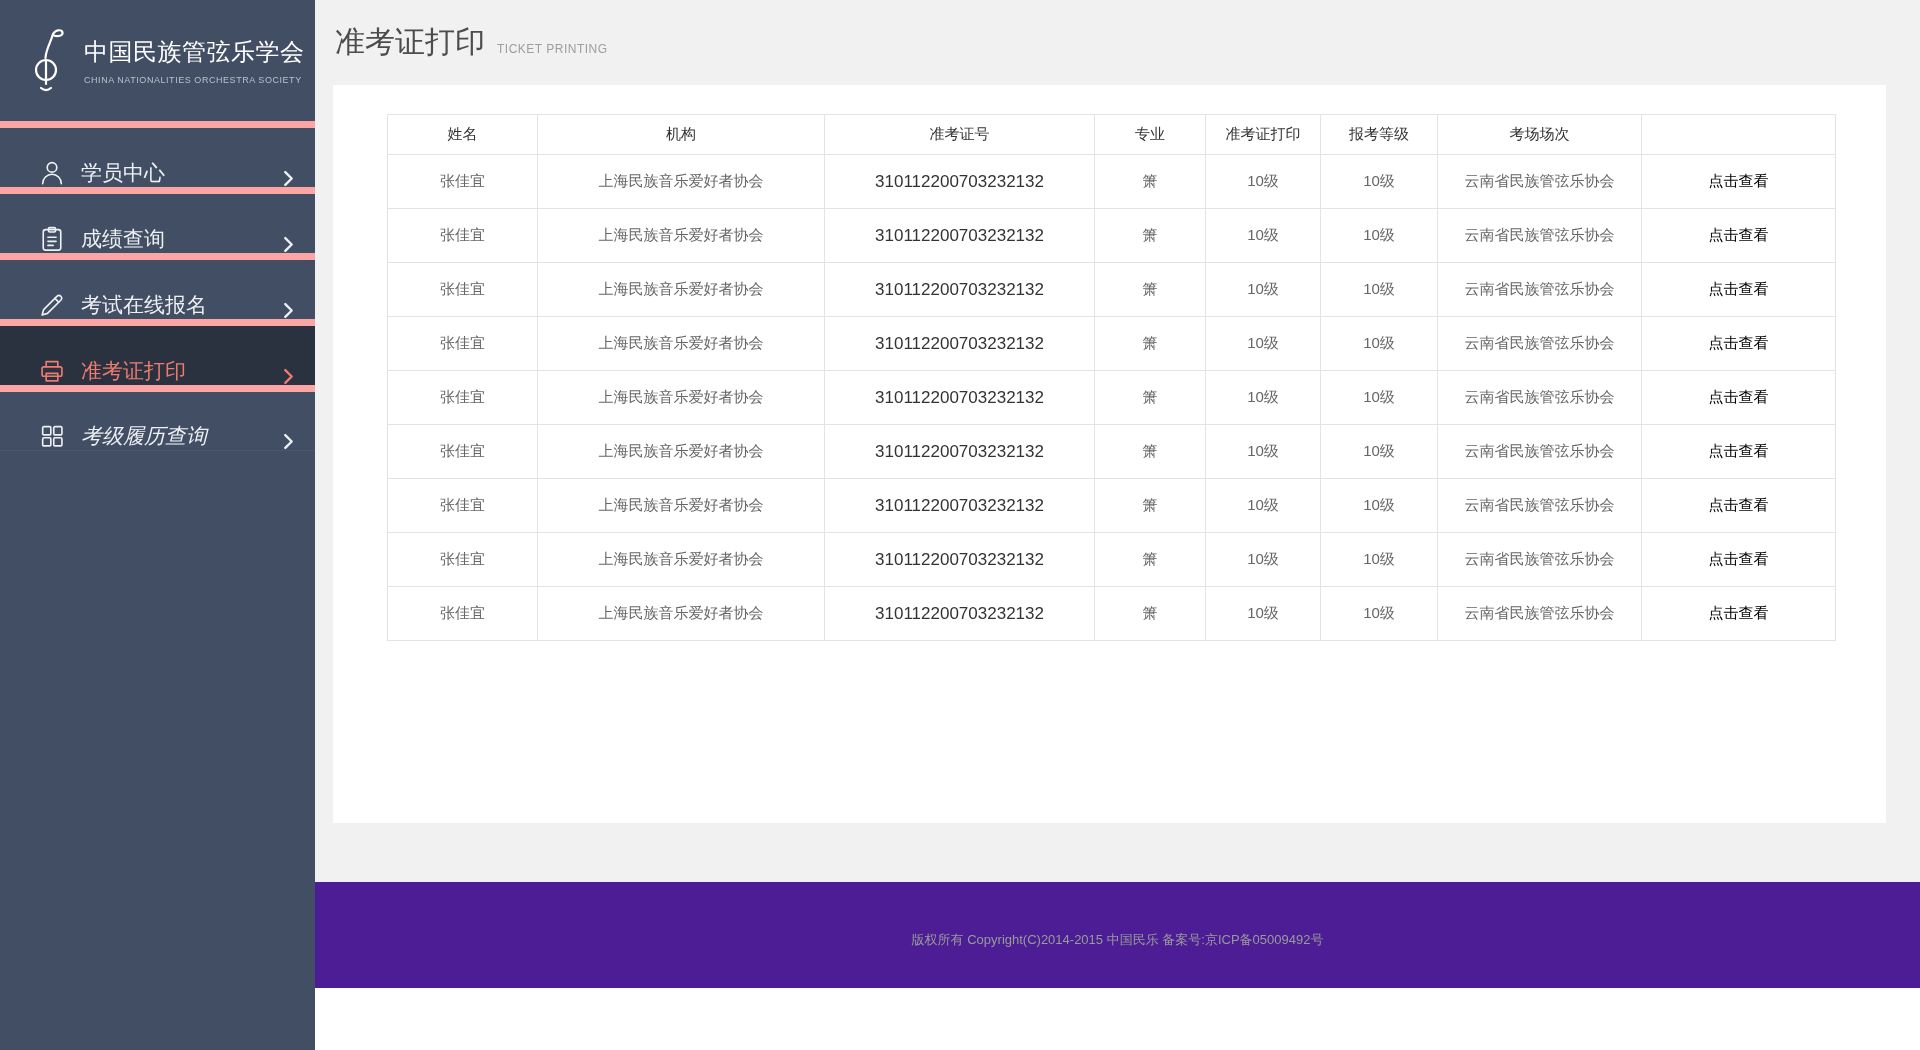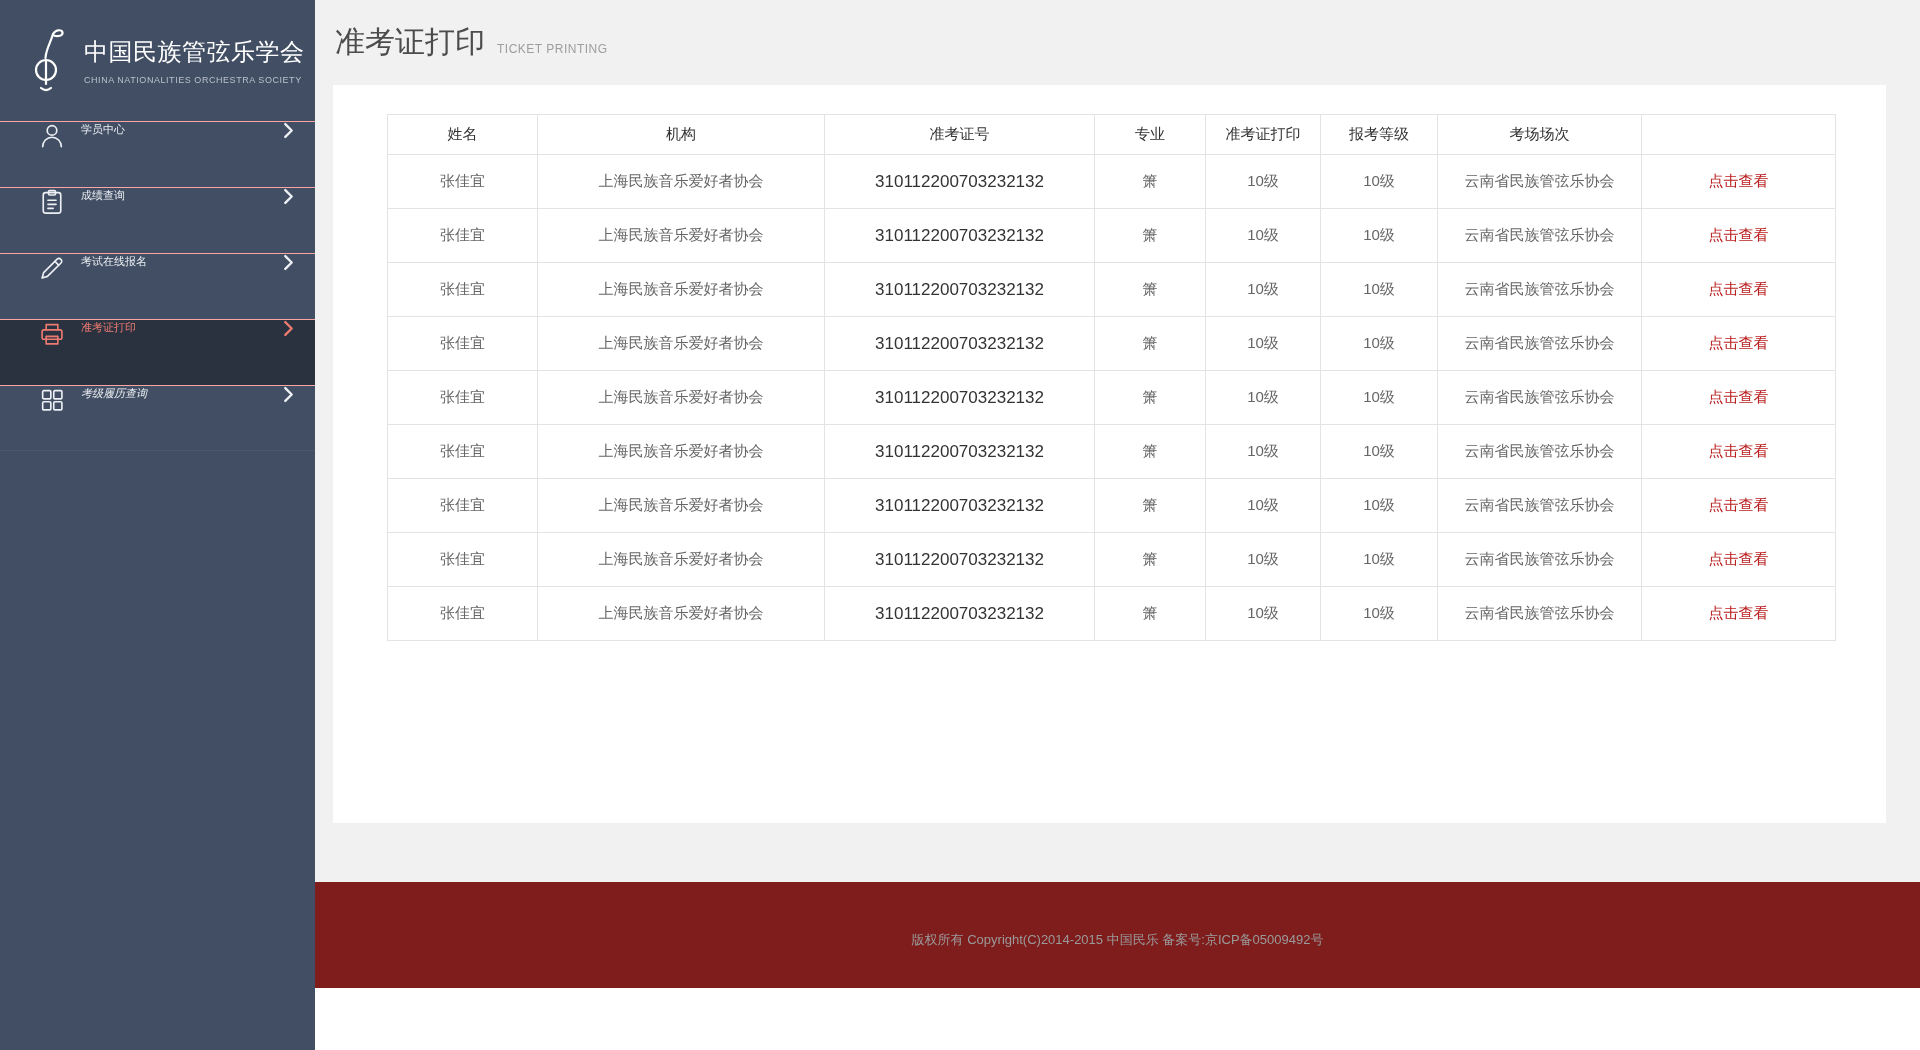--- a/index.html
+++ b/index.html
@@ -9,22 +9,22 @@
     background:#ffffff; overflow:hidden; position:relative;
   }
 
   
   .sidebar { position:absolute; left:0; top:0; width:315px; height:1050px; background:#414e63; z-index:2; }
   .logo-block { height:121px; display:flex; align-items:center; padding-left:28px; }
   .logo-icon { width:44px; height:72px; flex:0 0 auto; margin-right:12px; }
   .brand-title { color:#ffffff; font-size:24px; letter-spacing:0.5px; white-space:nowrap; }
   .brand-sub { color:#b9c1cd; font-size:9px; letter-spacing:0.55px; margin-top:7px; white-space:nowrap; }
 
-  .menu-item { height:66px; display:flex; align-items:flex-start; padding:0 21px 0 38px;
-               color:#edf0f4; font-size:11px; border-top:1px solid #fca5a5; cursor:pointer; }
+  .menu-item { height:66px; display:flex; align-items:flex-end; padding:0 21px 0 38px;
+               color:#edf0f4; font-size:21px; border-top:7px solid #fca5a5; cursor:pointer; }
   .menu-item:last-child { border-bottom:1px solid #4a566b;font-style:italic; }
   .mi-icon { width:28px; height:28px; margin-right:15px; display:flex; align-items:center; justify-content:center; }
   .mi-icon svg { width:28px; height:28px; }
   .mi-label { white-space:nowrap; }
   .chevron { margin-left:auto; width:11px; height:17px; display:flex; }
   .chevron svg { width:11px; height:17px; }
   .menu-item.active { background:#2a3240; color:#ee7a70; }
 
   
   .main { position:absolute; left:315px; top:0; width:1605px; height:1050px; }
@@ -40,23 +40,23 @@
   .page-title { font-size:30px; color:#4c4c4c; font-weight:400; }
   .page-sub { font-size:12px; color:#9d9d9d; margin-left:12px; margin-top:12px; letter-spacing:0.5px; }
 
   .card { margin:0 34px 0 18px; height:738px; background:#ffffff; padding:29px 51px 0 54px; }
 
   table { width:100%; border-collapse:collapse; table-layout:fixed; }
   th, td { border:1px solid #e3e3e3; text-align:center; overflow:hidden; white-space:nowrap; }
   th { height:40px; font-weight:400; color:#333333; font-size:15px; background:#ffffff; }
   td { height:54px; color:#666666; font-size:15px; }
   td.ticket-no { font-size:17px; color:#333333; }
-  .view-link { color:#b91c1c; text-decoration:none; cursor:pointer; }
-
-  .footer { height:106px; background:#7f1d1d; display:flex; justify-content:center; align-items:flex-start; padding-top:49px; font-size:13px; color:#9a9a9a; }
+  .view-link { color:#000000; text-decoration:none; cursor:pointer; }
+
+  .footer { height:106px; background:#4c1d95; display:flex; justify-content:center; align-items:flex-start; padding-top:49px; font-size:13px; color:#9a9a9a; }
 </style>
 </head>
 <body>
 
 <aside class="sidebar">
   <div class="logo-block">
     <span class="logo-icon">
       <svg viewBox="0 0 44 72" fill="none" stroke="#ffffff" stroke-width="2.2" stroke-linecap="round">
         <path d="M25 9c3-5 9-4.5 9.5-1.5S30 12 26 10.5"></path>
         <path d="M25 9c-2.5 9-7 15-7.5 24"></path>

